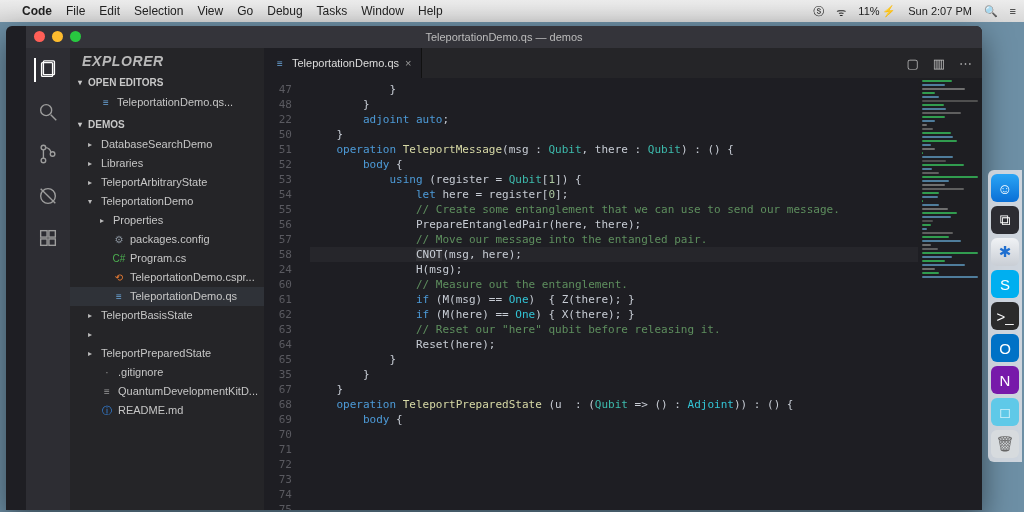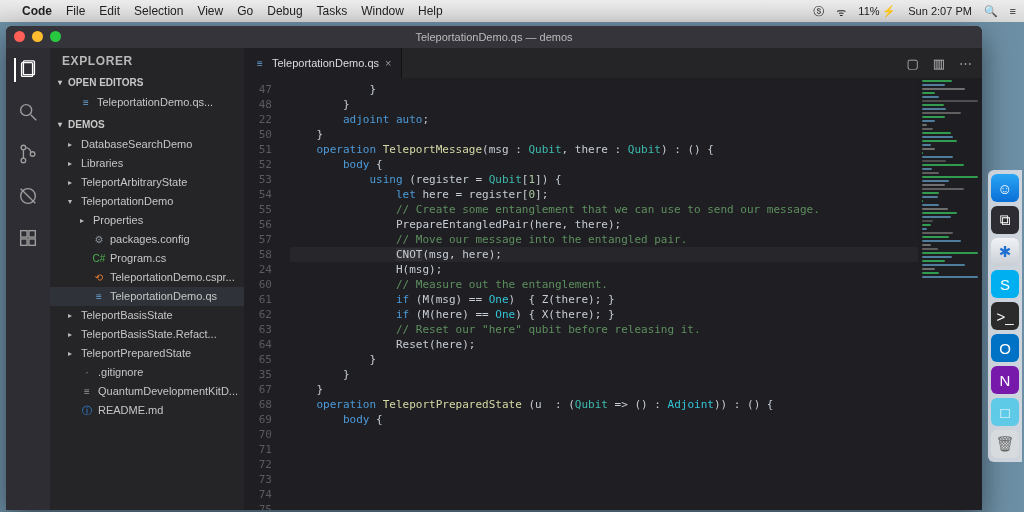--- a/index.html
+++ b/index.html
@@ -6,34 +6,34 @@
   body { font-family: -apple-system, "Helvetica Neue", Arial, sans-serif; background:#6d8fa5; width:1024px; height:512px; overflow:hidden; position:relative; }
 
   
   .menubar { height:22px; background:linear-gradient(#ececec,#d8d8d8); display:flex; align-items:center; font-size:12px; color:#222; padding:0 8px; gap:14px; }
   .menubar .apple { font-size:14px; }
   .menubar .app { font-weight:600; }
   .menubar .right { margin-left:auto; display:flex; gap:12px; align-items:center; }
   .menubar .right span{font-size:11px;}
 
   
-  .vscode { position:absolute; left:6px; right:42px; top:26px; bottom:2px; background:#1e1e23; border-radius:6px 6px 0 0; overflow:hidden; box-shadow:0 10px 30px rgba(0,0,0,.5); display:flex; flex-direction:column; }
+  .vscode { position:absolute; left:6px; right:42px; top:26px; bottom:2px; background:#1e1e23; border-radius:6px 6px 0 0; overflow:hidden; box-shadow:0 10px 30px rgba(0,0,0,.5); display:flex; flex-direction:column;padding-left:20px; }
   .titlebar { height:22px; background:#34343a; color:#bcbcbc; font-size:11px; display:flex; align-items:center; justify-content:center; position:relative; }
   .traffic { position:absolute; left:8px; top:5px; display:flex; gap:7px; }
   .traffic div{ width:11px; height:11px; border-radius:50%; }
   .tr-close{background:#ff5f57;} .tr-min{background:#febc2e;} .tr-max{background:#28c840;}
 
   .body { flex:1; display:flex; min-height:0; }
   .activitybar { width:44px; background:#2d2d33; display:flex; flex-direction:column; align-items:center; padding-top:10px; gap:18px; color:#9d9d9d; }
   .activitybar .ab { width:24px; height:24px; display:flex; align-items:center; justify-content:center; cursor:pointer; }
   .activitybar .ab.active{ color:#fff; border-left:2px solid #fff; padding-left:0; margin-left:-2px; width:26px;}
   .activitybar svg{width:22px;height:22px;fill:none;stroke:currentColor;stroke-width:1.5;}
 
   .sidebar { width:194px; background:#252528; color:#c6c6c6; font-size:11px; display:flex; flex-direction:column; }
-  .sb-hdr{ height:26px; display:flex; align-items:center; padding:0 12px; font-size:12px; letter-spacing:.6px; font-weight:600; color:#b9b9b9;}
+  .sb-hdr{ height:26px; display:flex; align-items:center; padding:0 12px; font-size:14px; letter-spacing:.6px; font-weight:600; color:#b9b9b9;font-style:italic;}
   .sb-sec{ font-size:10px; font-weight:600; color:#c8c8c8; padding:3px 8px; display:flex; align-items:center; gap:4px; cursor:pointer;}
   .sb-sec::before{content:"▾"; font-size:8px; margin-right:2px;}
   .tree{ padding:2px 0 4px 0;}
   .tree-item{ padding:1px 0 1px 18px; display:flex; align-items:center; gap:5px; cursor:pointer; white-space:nowrap; overflow:hidden; text-overflow:ellipsis; font-size:11px; line-height:17px;}
   .tree-item.l2{padding-left:30px;}
   .tree-item.sel{ background:#2f3238;}
   .tree-item .chev{font-size:8px; width:8px; display:inline-block; color:#bbb;}
   .ficon{width:12px;height:12px;display:inline-flex;align-items:center;justify-content:center;font-size:10px;}
 
   .editor { flex:1; background:#1e1e23; display:flex; flex-direction:column; min-width:0; position:relative;}
@@ -169,21 +169,20 @@
             <span class="chev"></span>
             <span class="ficon" style="color:#6aa4d8">≡</span>
             <span>TeleportationDemo.qs</span>
           </div>
           <div class="tree-item l1">
             <span class="chev">▸</span>
             <span>TeleportBasisState</span>
           </div>
           <div class="tree-item l1">
             <span class="chev">▸</span>
-            <span>TeleportBasisState.Refact...</span>
           </div>
           <div class="tree-item l1">
             <span class="chev">▸</span>
             <span>TeleportPreparedState</span>
           </div>
           <div class="tree-item l1">
             <span class="chev"></span>
             <span class="ficon" style="color:#999">·</span>
             <span>.gitignore</span>
           </div>

